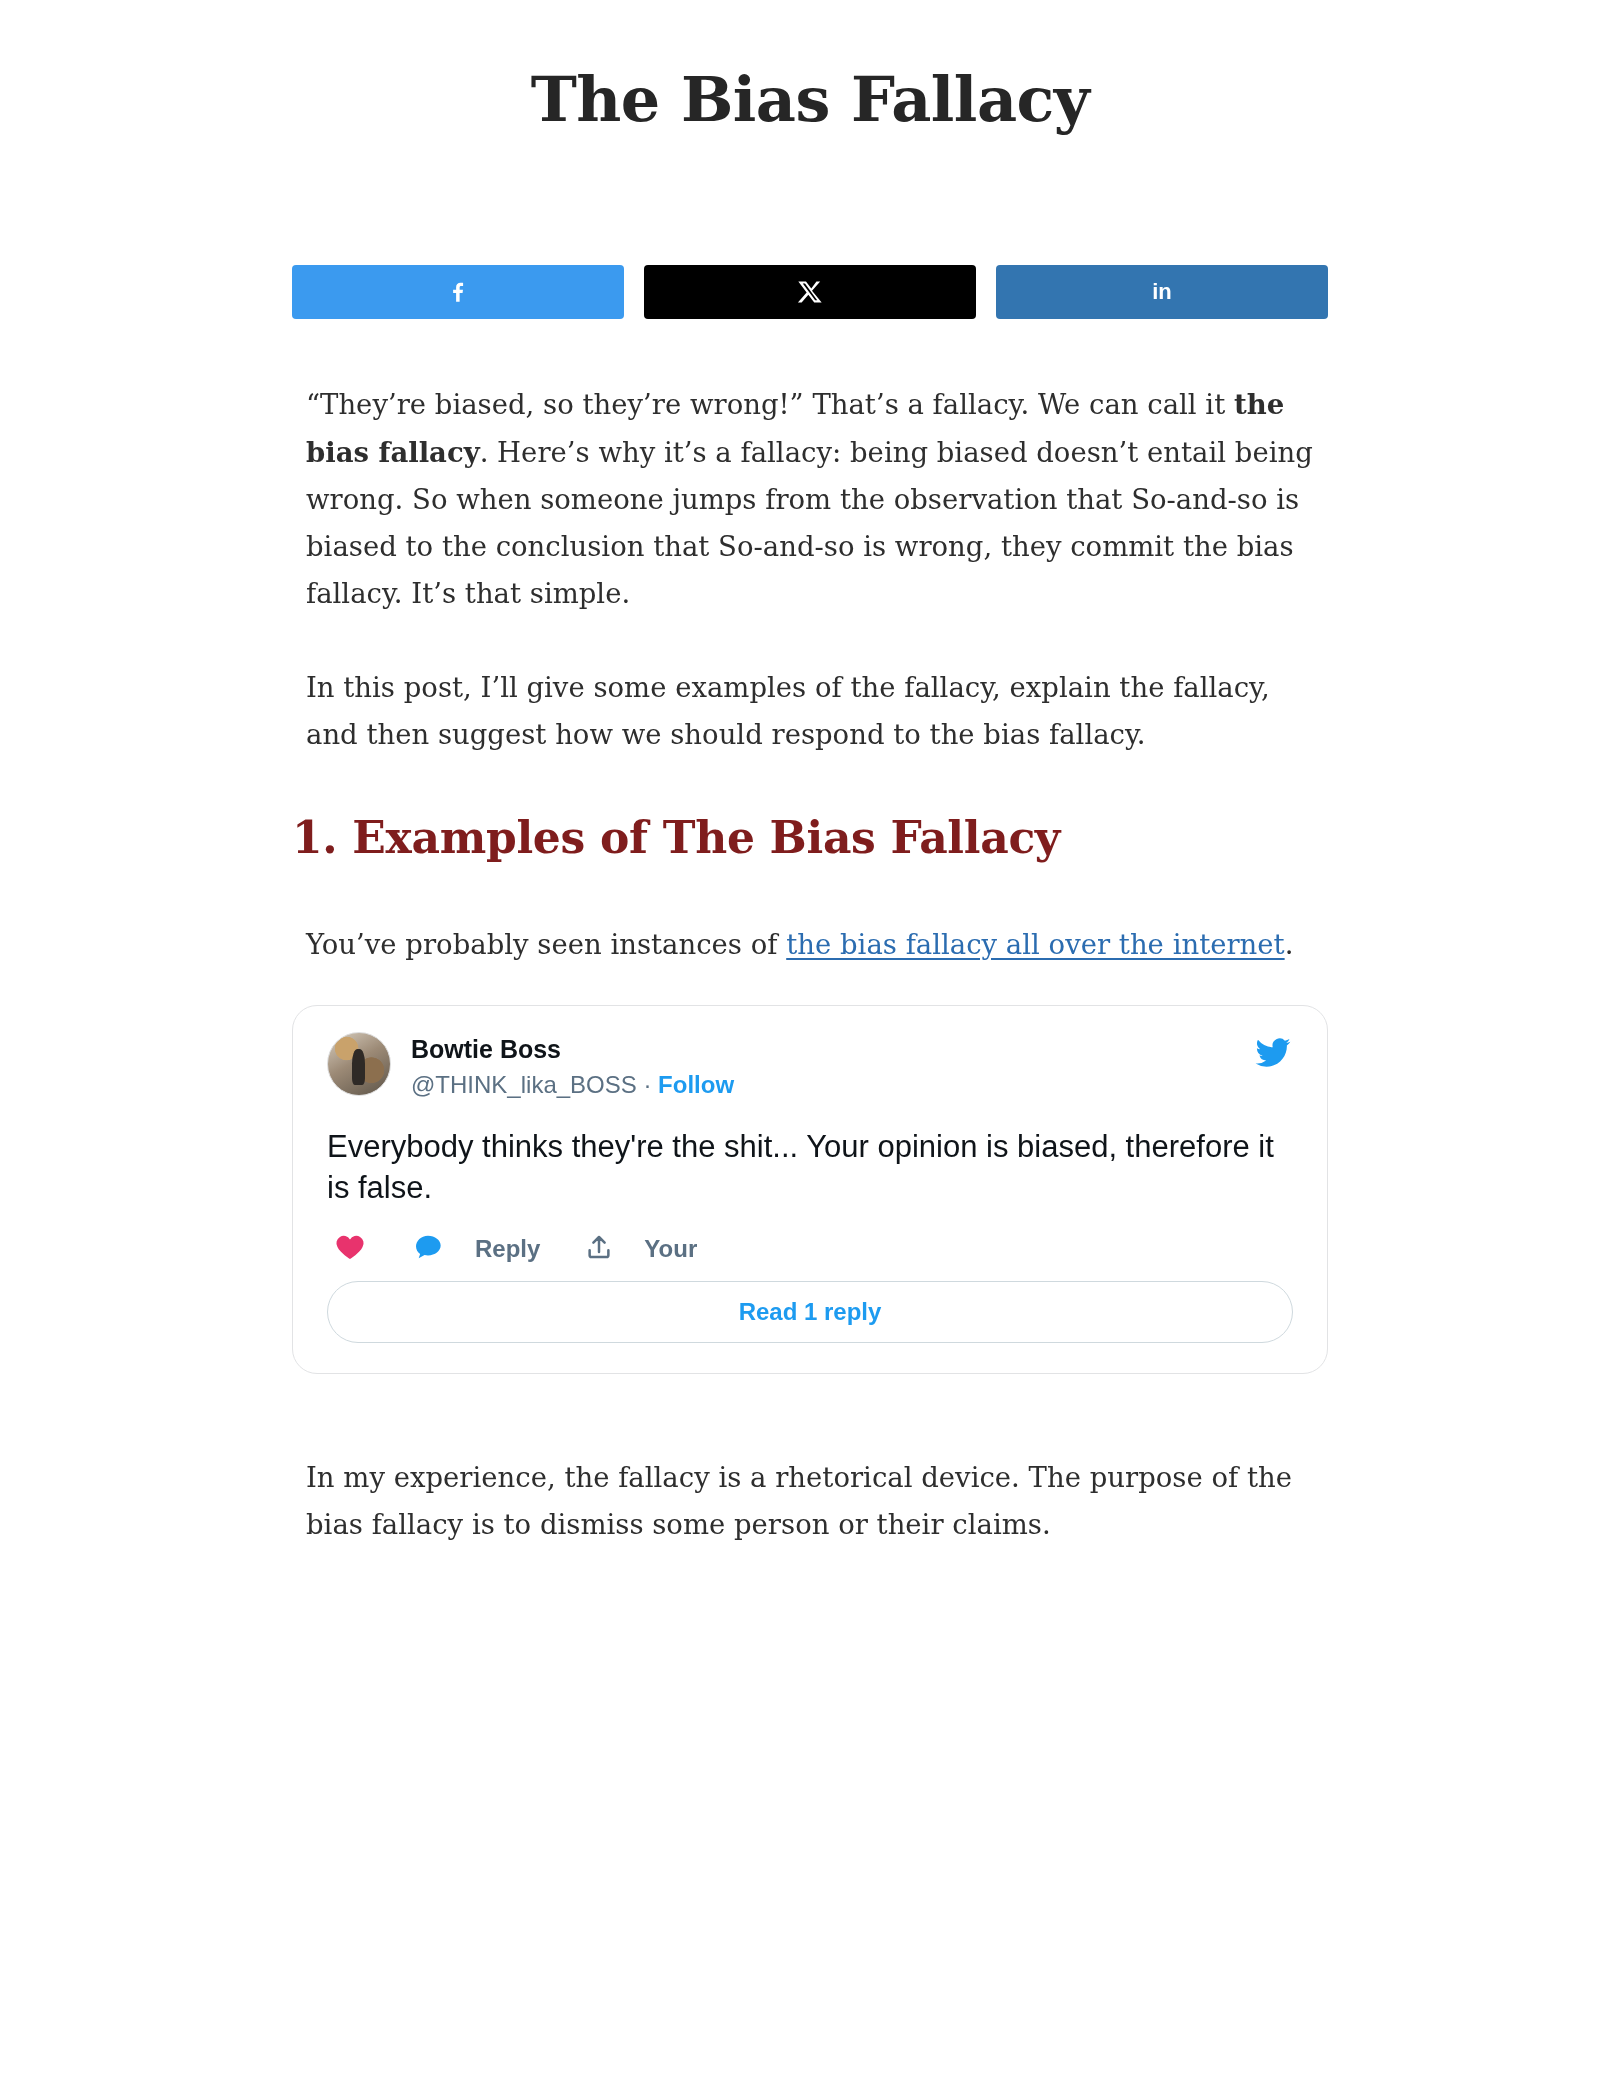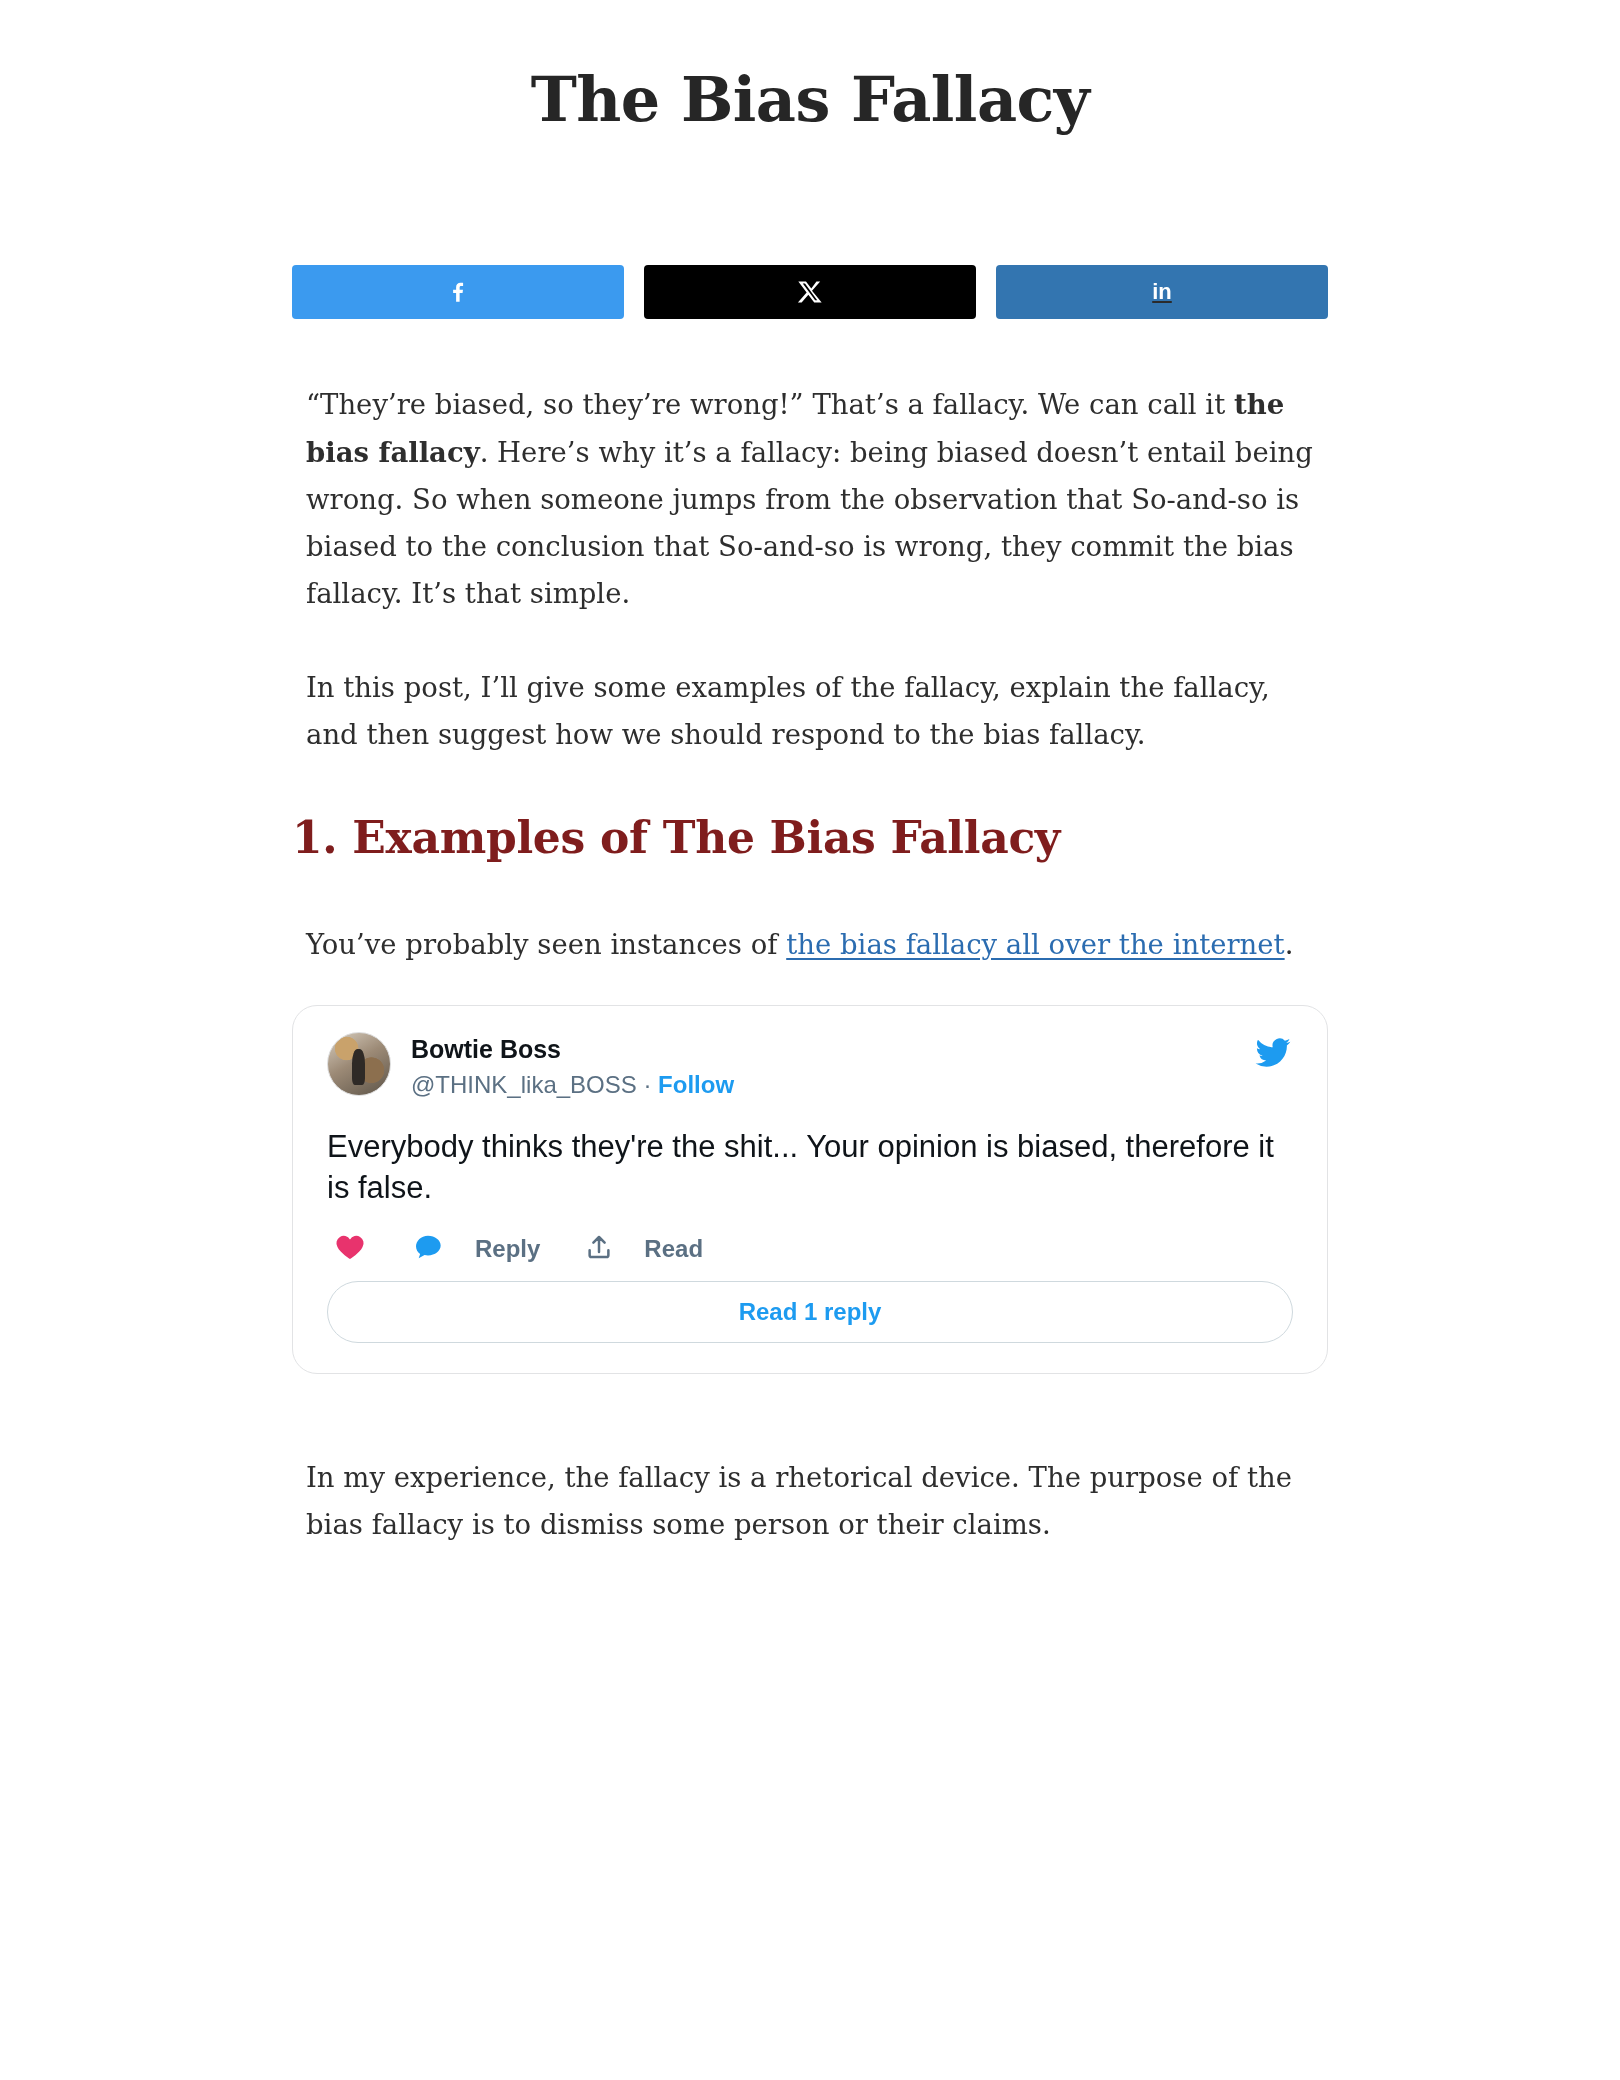--- a/index.html
+++ b/index.html
@@ -52,21 +52,21 @@
     height: 54px;
     border-radius: 4px;
     display: flex;
     align-items: center;
     justify-content: center;
     cursor: pointer;
     user-select: none;
   }
   .share-btn.facebook { background: #3b9aef; }
   .share-btn.x { background: #000000; }
-  .share-btn.linkedin { background: #3375b0; text-decoration: underline; }
+  .share-btn.linkedin { background: #3375b0; }
   .share-btn svg { display: block; }
   .share-btn .li-label {
     color: #ffffff;
     font-family: "Liberation Sans", sans-serif;
     font-weight: 700;
     font-size: 22px;
     line-height: 1;
   }
 
   
@@ -308,21 +308,21 @@
             </svg>
           </span>
           <span class="action-label">Reply</span>
         </div>
         <div class="action">
           <span>
             <svg width="30" height="32" viewBox="0 0 24 24" aria-hidden="true">
               <path fill="none" stroke="#5b7083" stroke-width="2" stroke-linecap="round" stroke-linejoin="round" d="M12 16V4m0 0L7.5 8.5M12 4l4.5 4.5M4.5 14.5v4a1.5 1.5 0 0 0 1.5 1.5h12a1.5 1.5 0 0 0 1.5-1.5v-4"></path>
             </svg>
           </span>
-          <span class="action-label">Read</span>
+          <span class="action-label">Your</span>
         </div>
       </div>
 
       <div class="read-replies">Read 1 reply</div>
     </div>
 
     <div class="body-copy after-tweet">
       <p class="para">In my experience, the fallacy is a rhetorical device. The purpose of the bias fallacy is to dismiss some person or their claims.</p>
     </div>
 

